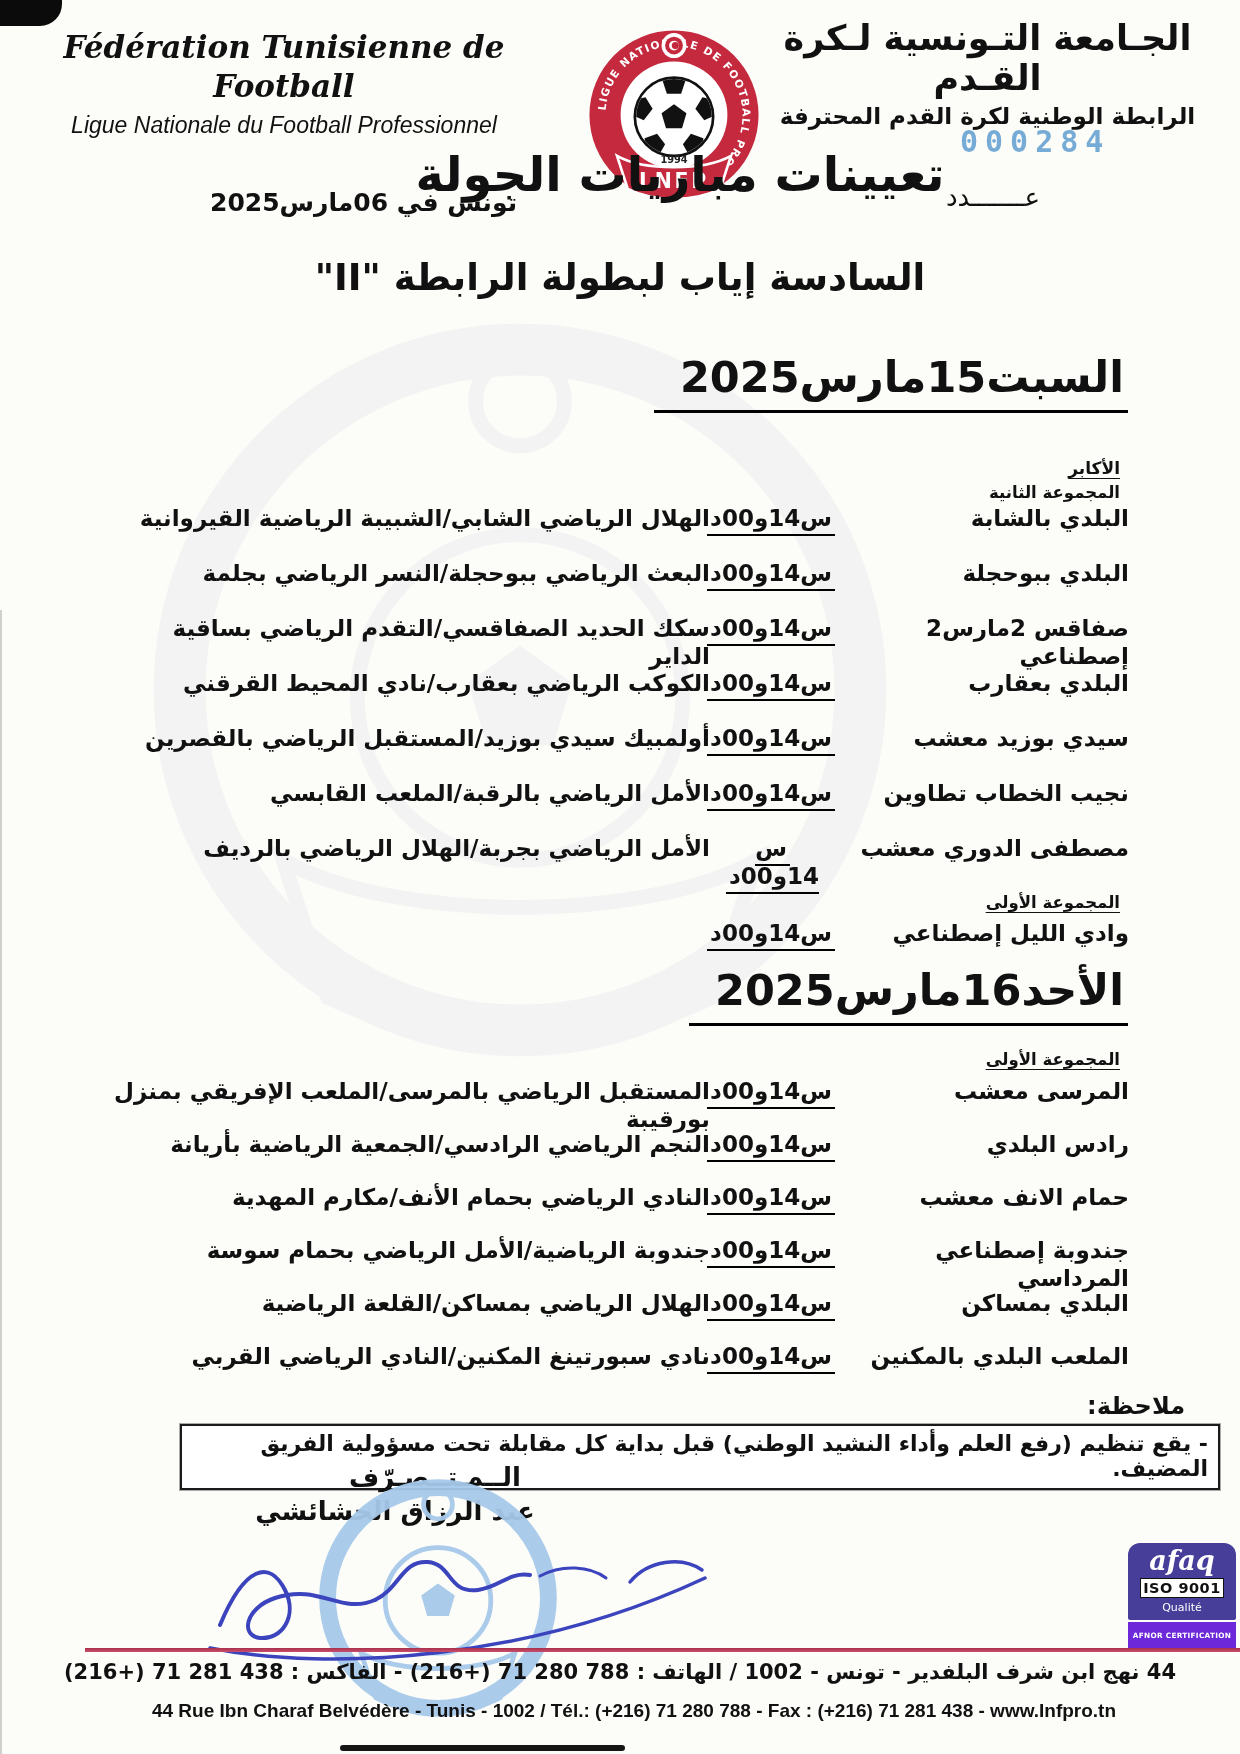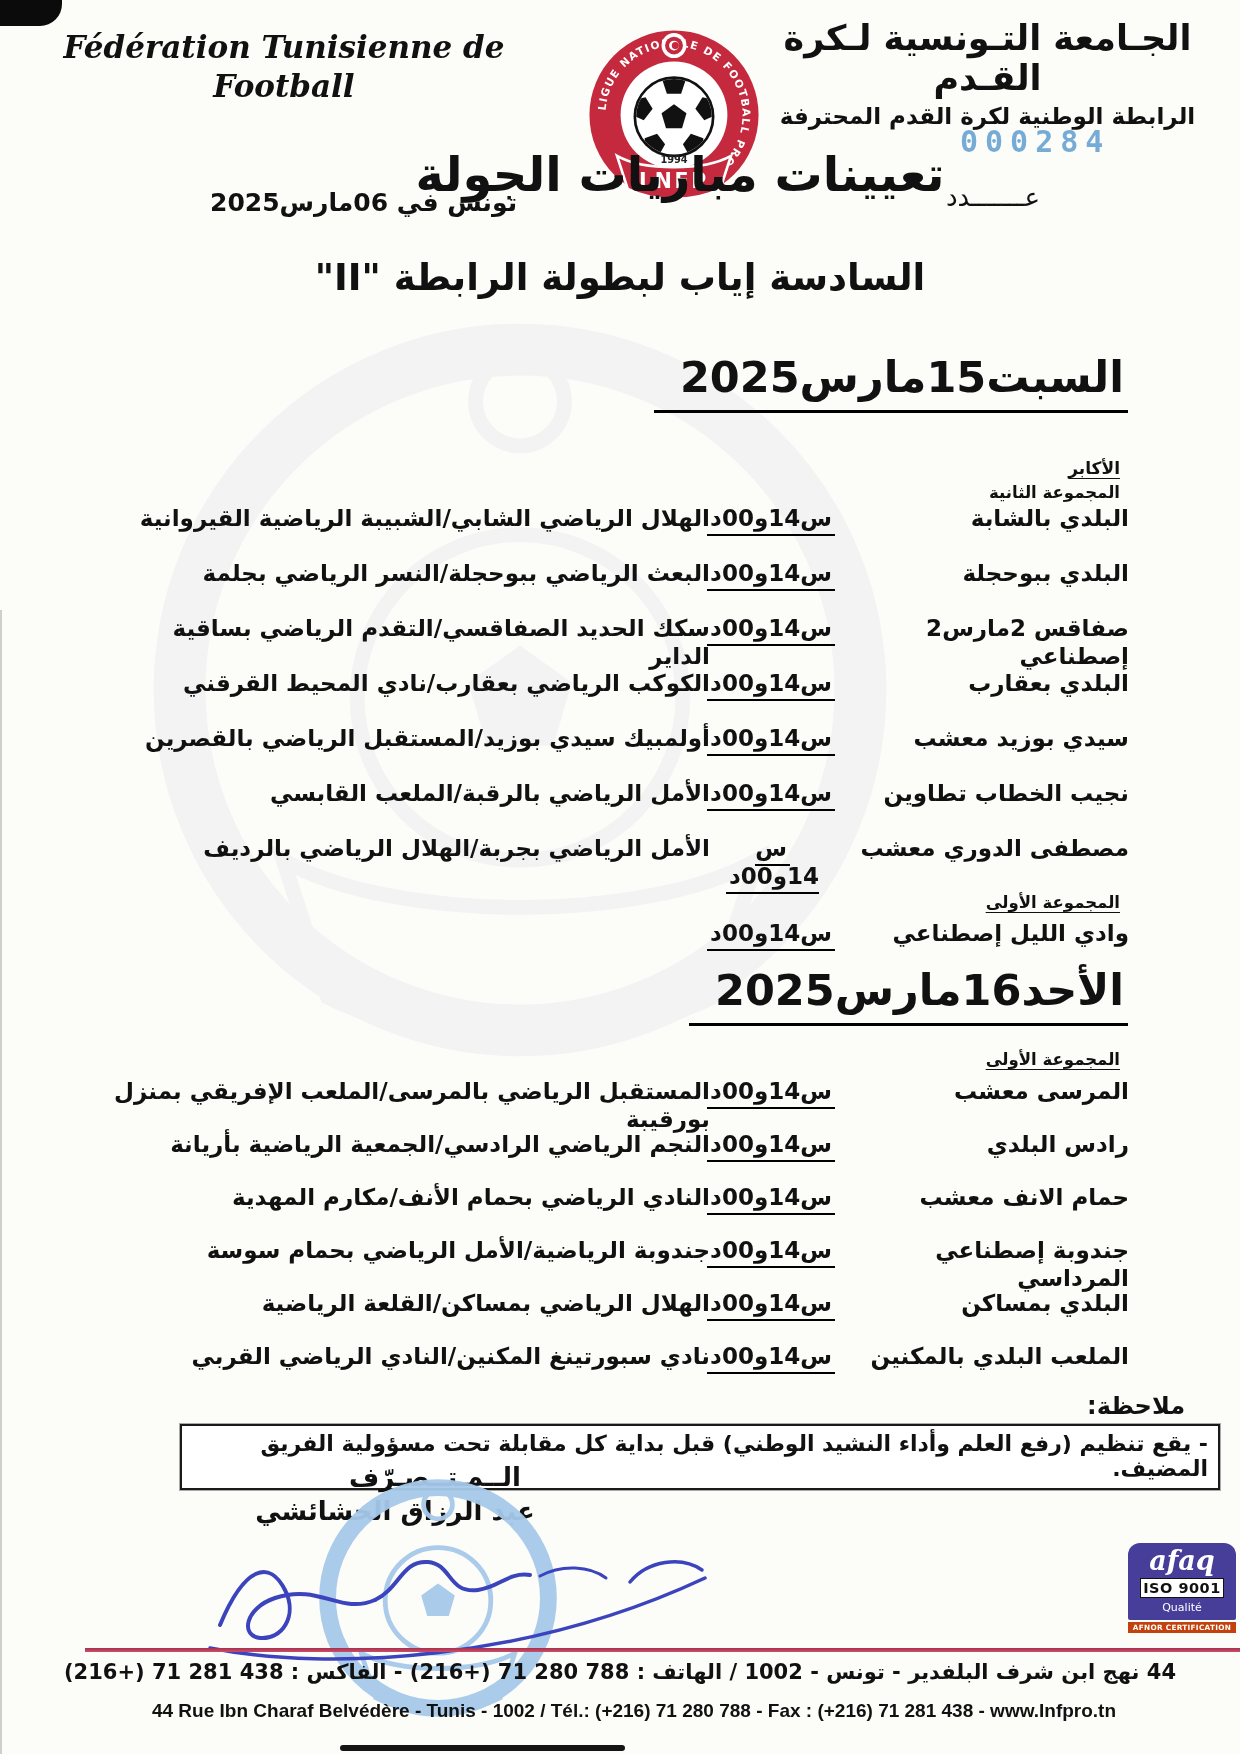--- a/index.html
+++ b/index.html
@@ -60,22 +60,22 @@
   .sig-name{left:225px;top:1496px;width:340px;text-align:center;font-size:26px;font-weight:bold;direction:rtl;}
   .signature{left:190px;top:1520px;width:540px;height:150px;}
 
   
   .afaq{left:1128px;top:1543px;width:108px;}
   .afaq-top{background:#473e99;border-radius:12px 12px 2px 2px;padding:3px 10px 6px;text-align:center;}
   .afaq-brand{color:#fff;font-family:"DejaVu Serif",serif;font-style:italic;font-weight:bold;font-size:27px;line-height:1.1;}
   .afaq-iso{background:#fff;border:1px solid #111;margin:2px 2px 3px;font-weight:bold;font-size:14.5px;
             padding:1px 0;text-align:center;letter-spacing:.5px;}
   .afaq-quality{color:#fff;font-size:11px;}
-  .afaq-strip{background:#c2410c;color:#fff;font-size:7.3px;font-weight:bold;text-align:center;
-              margin-top:2px;padding:1px 0;letter-spacing:.3px;}
+  .afaq-strip{background:#6d28d9;color:#fff;font-size:7.3px;font-weight:bold;text-align:center;
+              margin-top:2px;padding:9px 0;letter-spacing:.3px;}
 
   
   .footer-line{left:85px;right:0;top:1648px;height:4px;background:linear-gradient(#a9304c,#c94f6d);}
   .addr-ar{left:0;top:1660px;width:100%;text-align:center;font-size:21px;font-weight:bold;direction:rtl;}
   .addr-fr{left:0;top:1700px;width:100%;text-align:center;font-size:19px;font-weight:bold;
            font-family:"Liberation Sans",sans-serif;margin-left:14px;}
 </style>
 </head>
 <body>
 
@@ -94,20 +94,21 @@
   <div class="abs corner-artifact"></div>
   <div class="abs bottom-artifact"></div>
   <div class="abs edge-line"></div>
 
   <svg class="abs watermark">
       <use href="#lnfp-ghost"></use>
     </svg>
 
   <div class="abs hdr-fr">
     <div class="org">Fédération Tunisienne de Football</div>
+    <div class="ligue">Ligue Nationale du Football Professionnel</div>
   </div>
 
   <svg class="abs lnfp-logo" viewBox="0 0 200 200">
     <circle cx="100" cy="100" r="95" fill="#c5293e"></circle>
     <circle cx="100" cy="100" r="60" fill="#ffffff"></circle>
     <defs>
         <path id="ringarc" d="M100,100 m-77,0 a77,77 0 1,1 154,0 a77,77 0 1,1 -154,0"></path>
       </defs>
     <text fill="#fff" font-size="12" font-weight="bold" letter-spacing="1.5">
       <textPath href="#ringarc" startOffset="1%">LIGUE NATIONALE DE FOOTBALL PROFESSIONNELLE</textPath>

